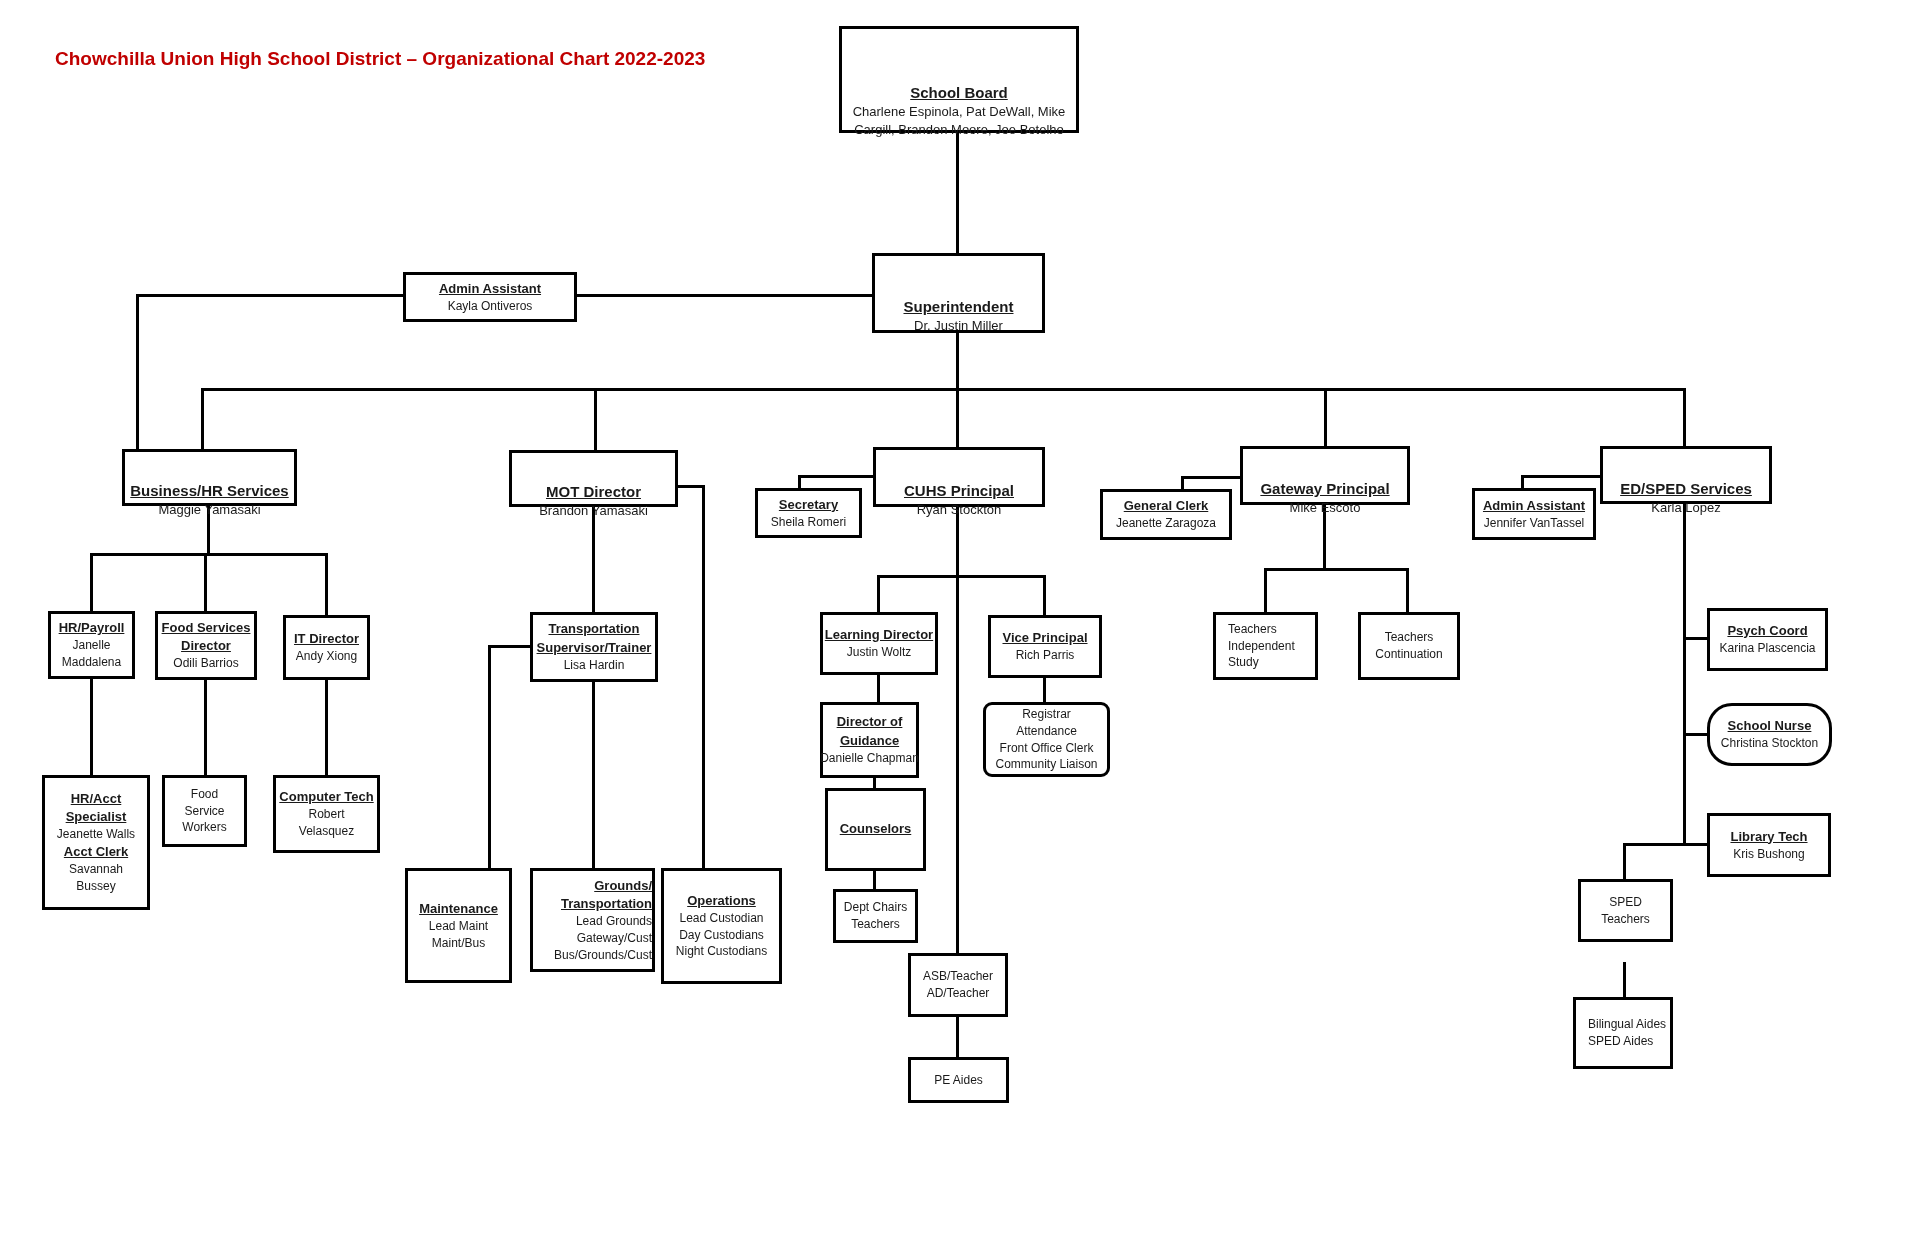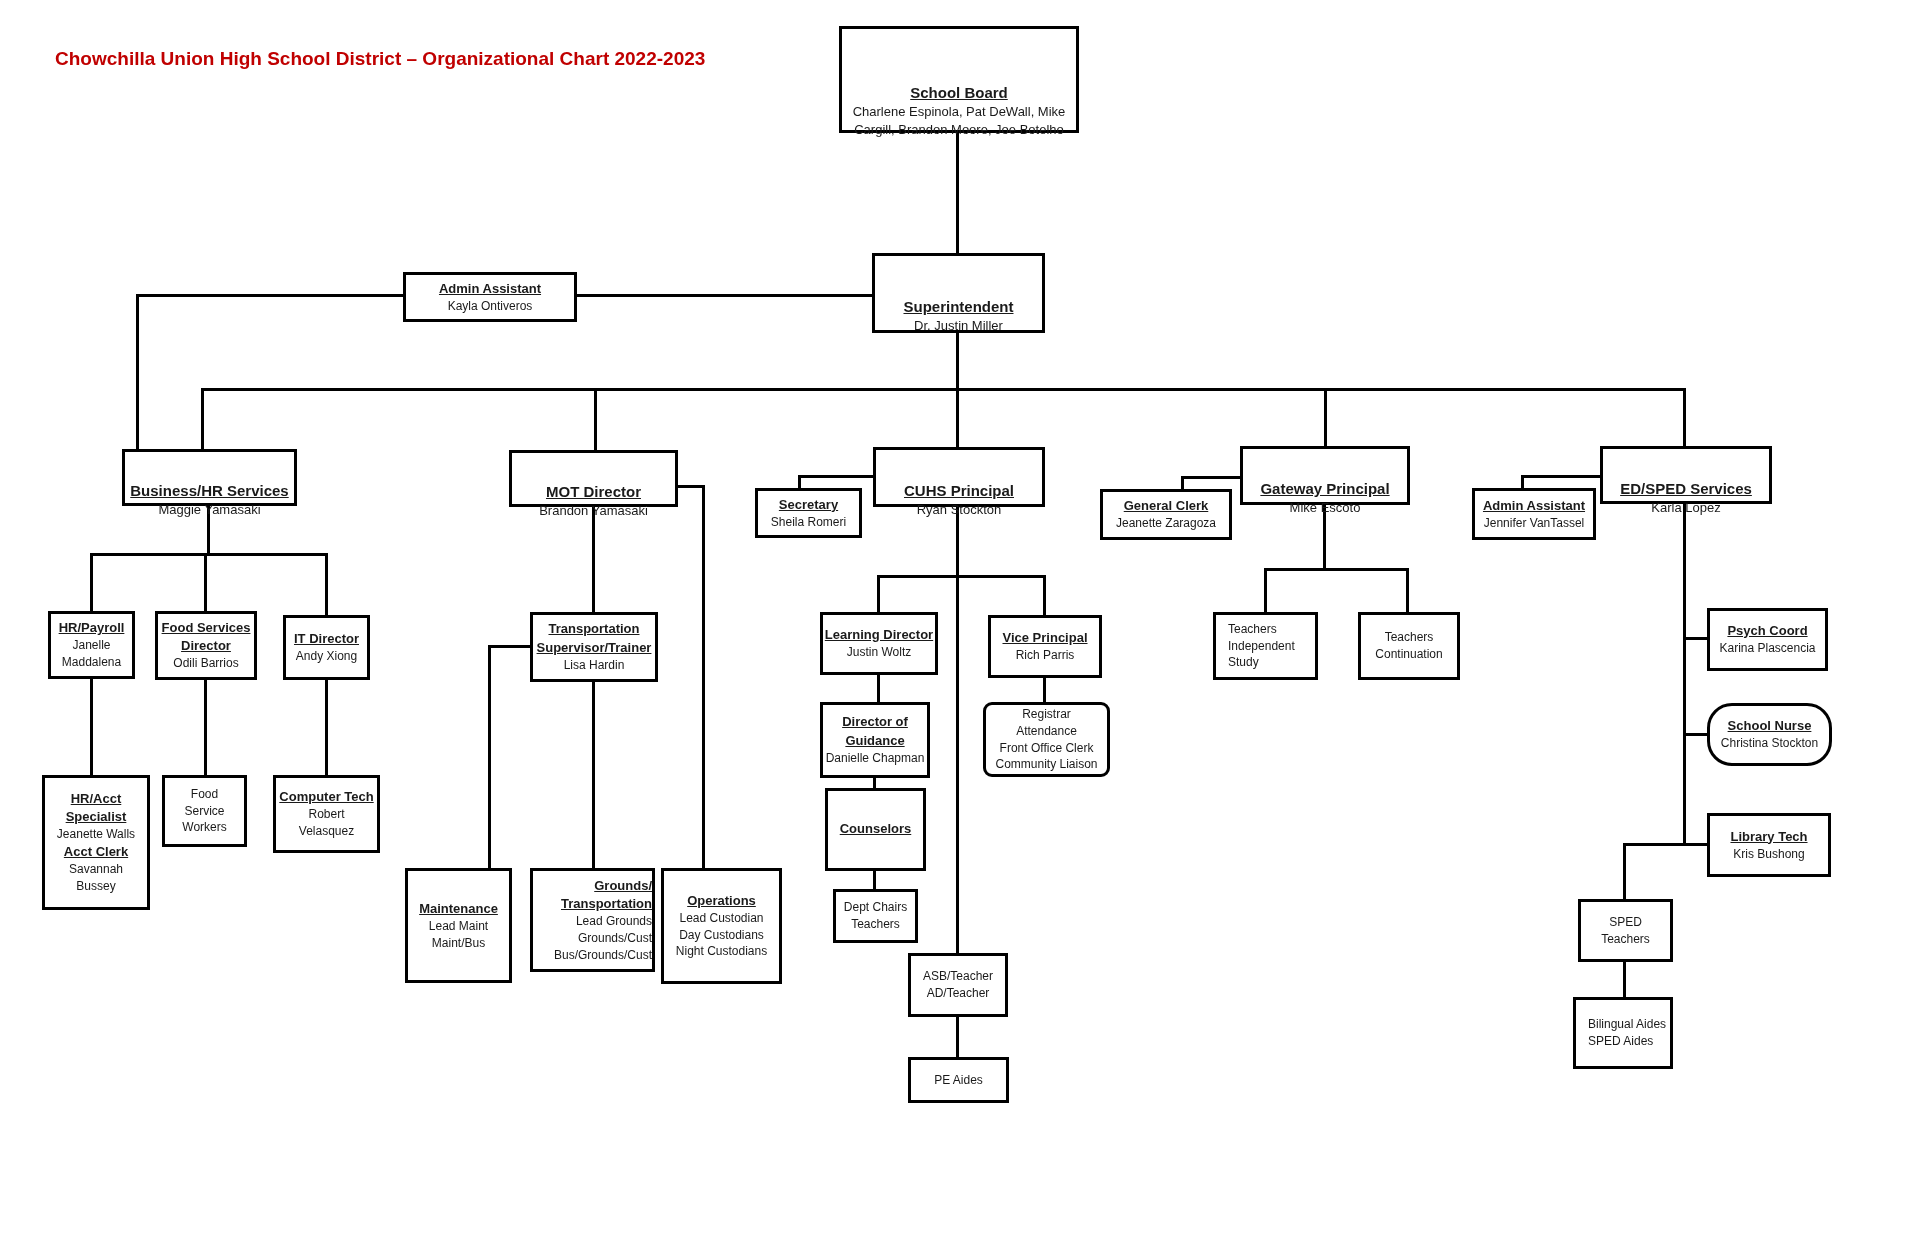--- a/index.html
+++ b/index.html
@@ -175,38 +175,38 @@
     </div>
     <div class="node md" style="left: 405px; top: 868px; width: 107px; height: 115px;">
       <div class="line t">Maintenance</div>
       <div class="line">Lead Maint</div>
       <div class="line">Maint/Bus</div>
     </div>
     <div class="node md" style="left: 530px; top: 868px; width: 125px; height: 104px; align-items: flex-end;">
       <div class="line t">Grounds/</div>
       <div class="line t">Transportation</div>
       <div class="line">Lead Grounds</div>
-      <div class="line">Grounds/Cust</div>
+      <div class="line">Gateway/Cust</div>
       <div class="line">Bus/Grounds/Cust</div>
     </div>
     <div class="node md" style="left: 661px; top: 868px; width: 121px; height: 116px;">
       <div class="line t">Operations</div>
       <div class="line">Lead Custodian</div>
       <div class="line">Day Custodians</div>
       <div class="line">Night Custodians</div>
     </div>
     <div class="node md" style="left: 820px; top: 612px; width: 118px; height: 63px;">
       <div class="line t">Learning Director</div>
       <div class="line">Justin Woltz</div>
     </div>
     <div class="node md" style="left: 988px; top: 615px; width: 114px; height: 63px;">
       <div class="line t">Vice Principal</div>
       <div class="line">Rich Parris</div>
     </div>
-    <div class="node md" style="left: 820px; top: 702px; width: 110px; height: 76px; align-items: center;">
+    <div class="node md" style="left: 820px; top: 702px; width: 99px; height: 76px; align-items: center;">
       <div class="line t">Director of</div>
       <div class="line t">Guidance</div>
       <div class="line">Danielle Chapman</div>
     </div>
     <div class="node md" style="left: 983px; top: 702px; width: 127px; height: 75px; border-radius: 9px;">
       <div class="line">Registrar</div>
       <div class="line">Attendance</div>
       <div class="line">Front Office Clerk</div>
       <div class="line">Community Liaison</div>
     </div>
@@ -238,21 +238,21 @@
       <div class="line">Karina Plascencia</div>
     </div>
     <div class="node md" style="left: 1707px; top: 703px; width: 125px; height: 63px; border-radius: 25px;">
       <div class="line t">School Nurse</div>
       <div class="line">Christina Stockton</div>
     </div>
     <div class="node md" style="left: 1707px; top: 813px; width: 124px; height: 64px;">
       <div class="line t">Library Tech</div>
       <div class="line">Kris Bushong</div>
     </div>
-    <div class="node md" style="left: 1578px; top: 899px; width: 95px; height: 63px; text-align: right;">
+    <div class="node md" style="left: 1578px; top: 879px; width: 95px; height: 63px; text-align: right;">
       <div class="line">SPED</div>
       <div class="line">Teachers</div>
     </div>
     <div class="node md left" style="left: 1573px; top: 997px; width: 100px; height: 72px;">
       <div class="line">Bilingual Aides</div>
       <div class="line">SPED Aides</div>
     </div>
   </div>
 
 </body></html>

